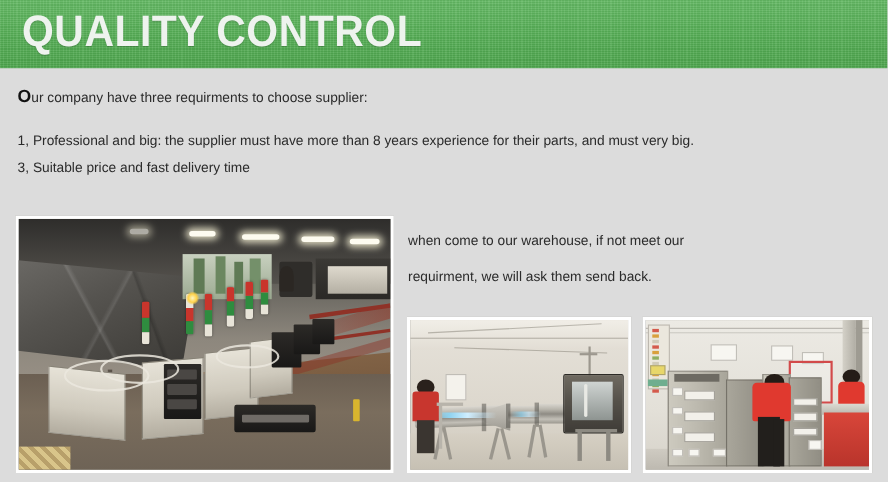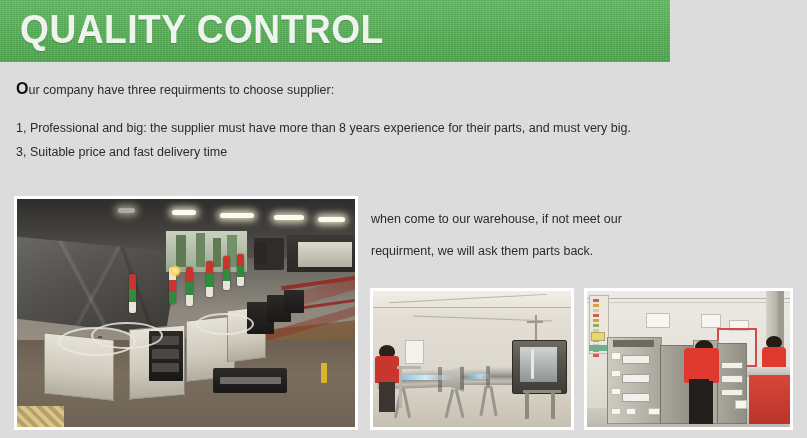--- a/index.html
+++ b/index.html
@@ -7,21 +7,21 @@
     width:807px;height:438px;
     background:#dcdcdc;
     font-family:"Liberation Sans","DejaVu Sans",sans-serif;
     overflow:hidden;
     position:relative;
   }
   #page{position:relative;width:807px;height:438px;background:#dcdcdc;overflow:hidden;}
 
   
   .header-band{
-    position:absolute;left:0;top:0;width:670px;height:62px;
+    position:absolute;left:0;top:0;width:807px;height:62px;
     background:
       repeating-linear-gradient(0deg, rgba(255,255,255,.07) 0 1px, rgba(0,0,0,.03) 1px 2px),
       repeating-linear-gradient(90deg, rgba(255,255,255,.06) 0 1px, rgba(0,0,0,.025) 1px 3px),
       linear-gradient(180deg,#63b863 0%,#55ad55 55%,#4da54d 100%);
     overflow:hidden;
   }
   .header-title{
     position:absolute;left:20px;top:6px;
     font-size:40px;
     font-weight:bold;
@@ -224,21 +224,21 @@
     <span class="dropcap">O</span><span>ur company have three requirments to choose supplier:</span>
   </div>
 
   <div class="req-list">
     <div class="req-line">1, Professional and big: the supplier must have more than 8 years experience for their parts, and must very big.</div>
     <div class="req-line">3, Suitable price and fast delivery time</div>
   </div>
 
   <div class="qc-para">
     <span class="qc-line">when come to our warehouse, if not meet our</span>
-    <span class="qc-line">requirment, we will ask them parts back.</span>
+    <span class="qc-line">requirment, we will ask them send back.</span>
   </div>
 
   <div class="photo photo-main">
     <div class="f-sky pc" style="inset:0"></div>
     <div class="f-ceil"></div>
 
     <div class="f-lamp" style="left:60%;top:6%;width:10%;"></div>
     <div class="f-lamp" style="left:76%;top:7%;width:9%;"></div>
     <div class="f-lamp" style="left:89%;top:8%;width:8%;"></div>
     <div class="f-lamp" style="left:46%;top:5%;width:7%;"></div>

